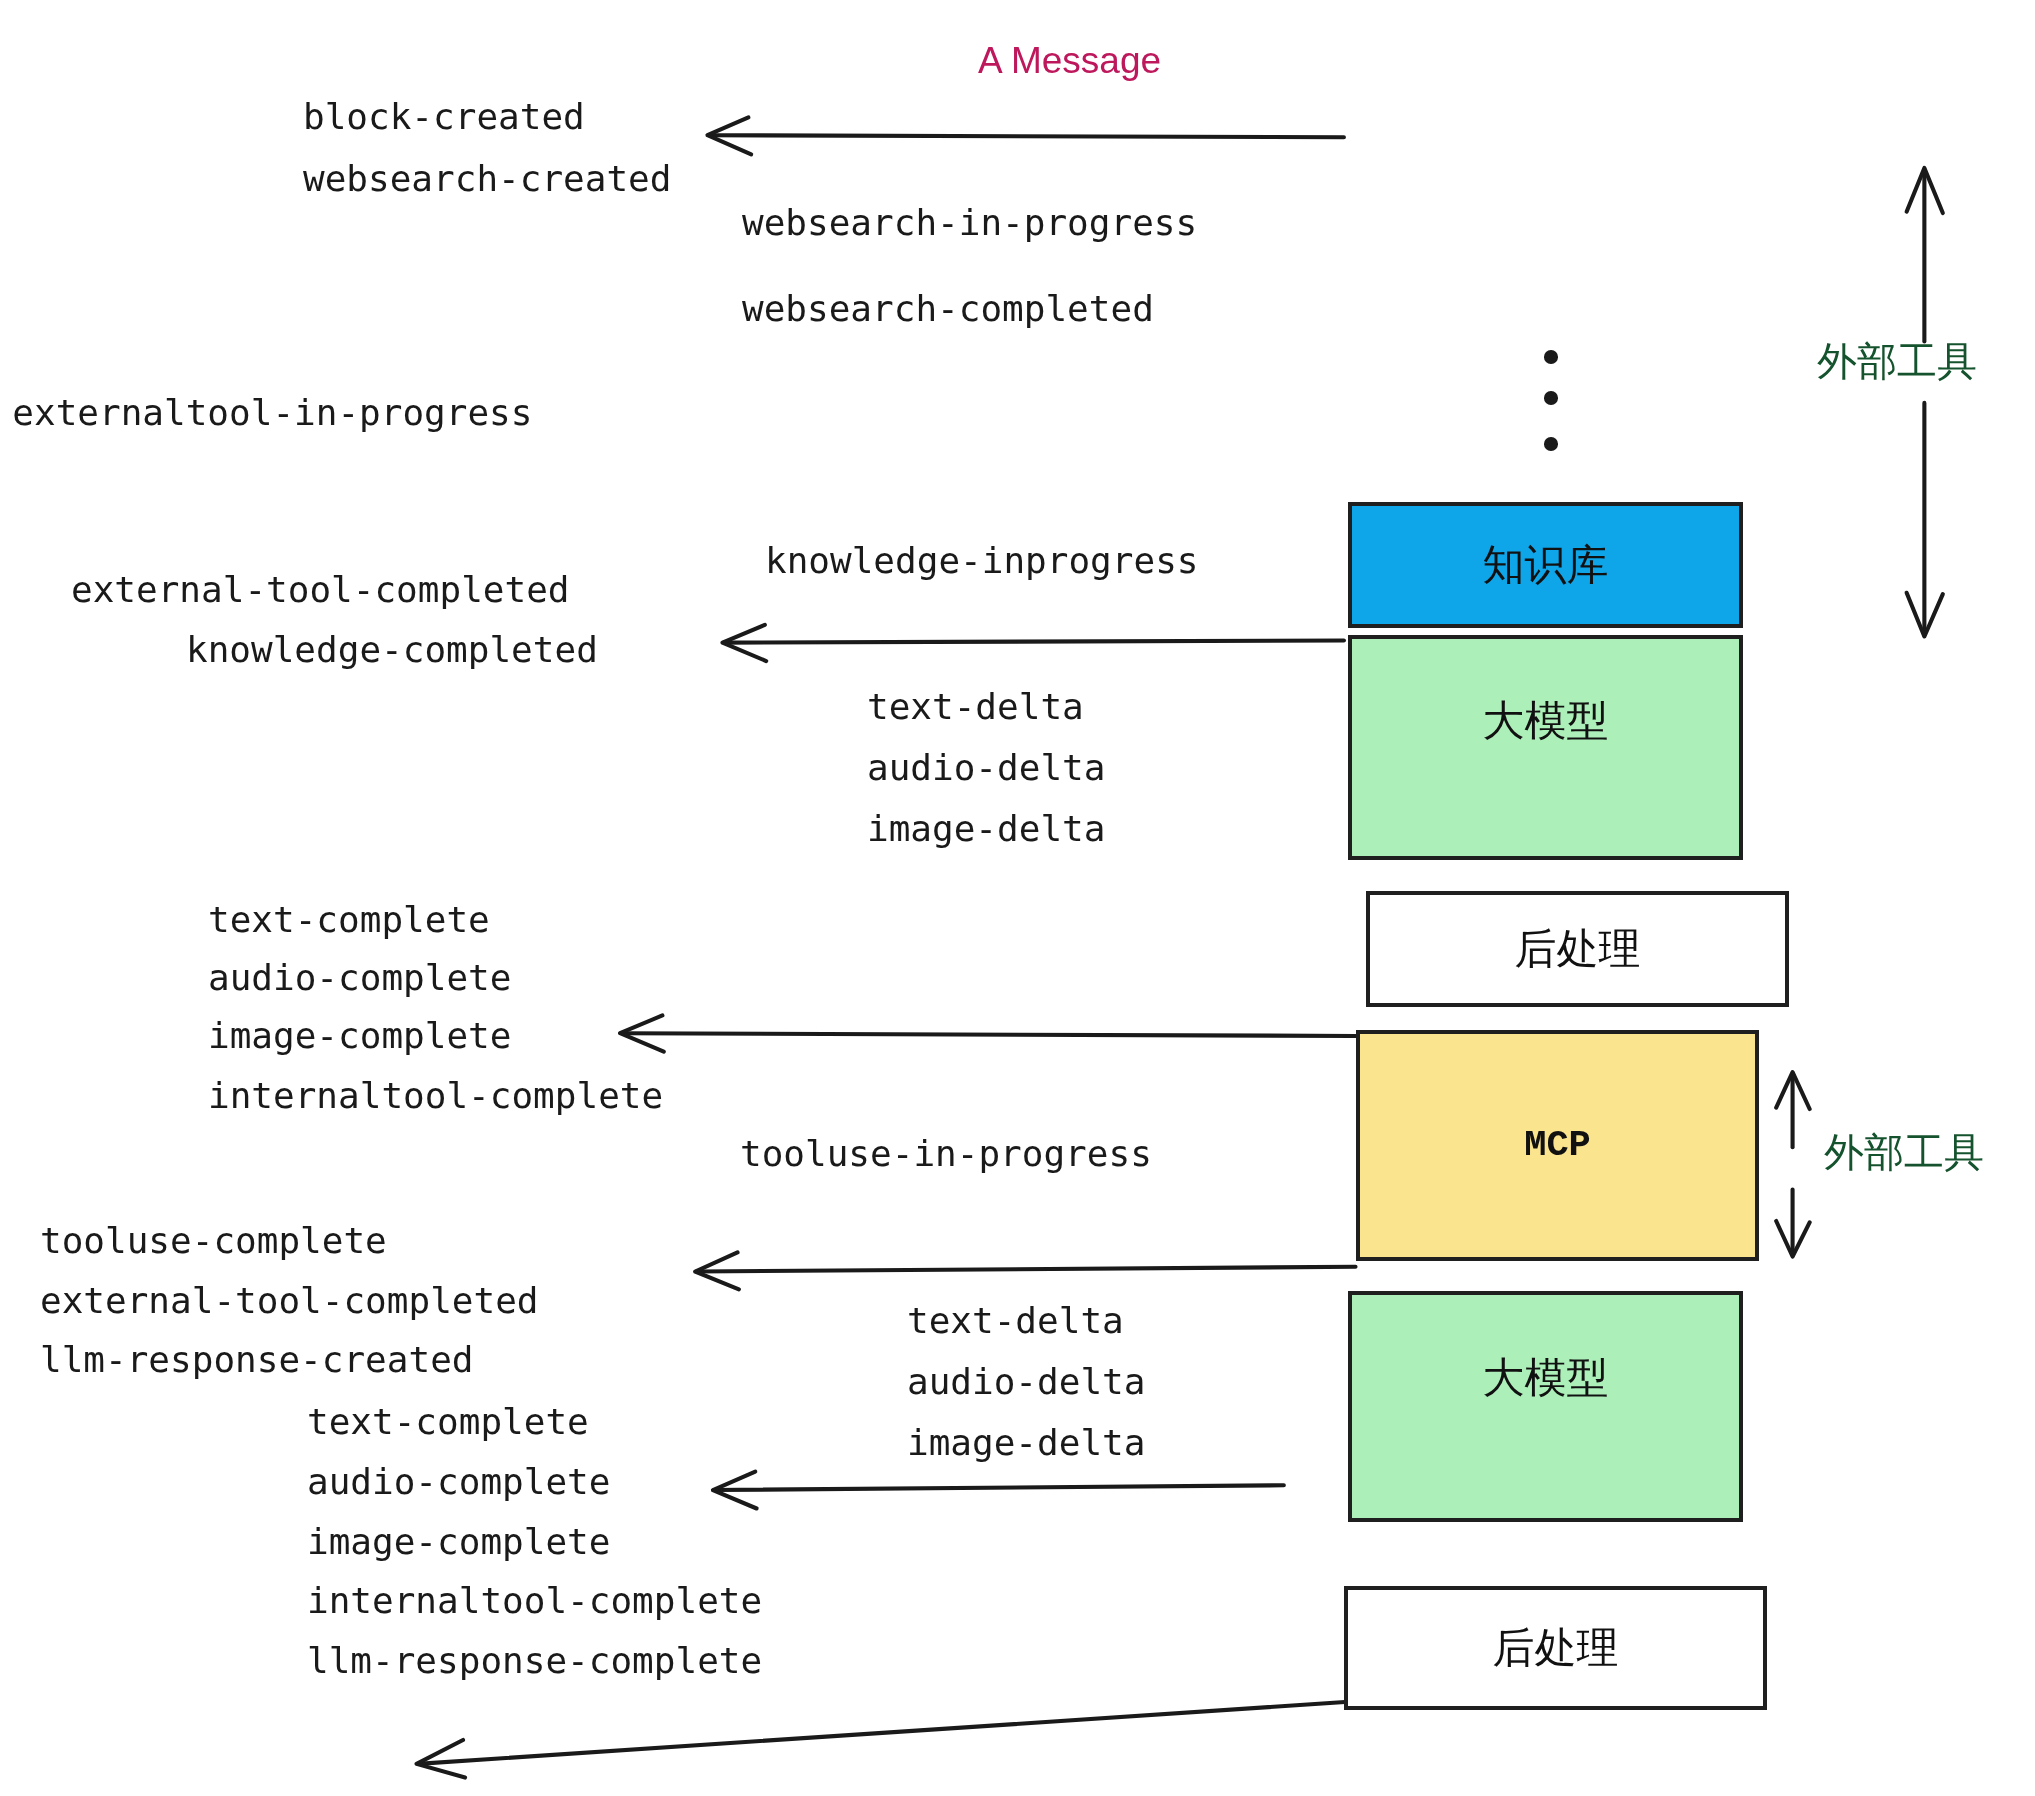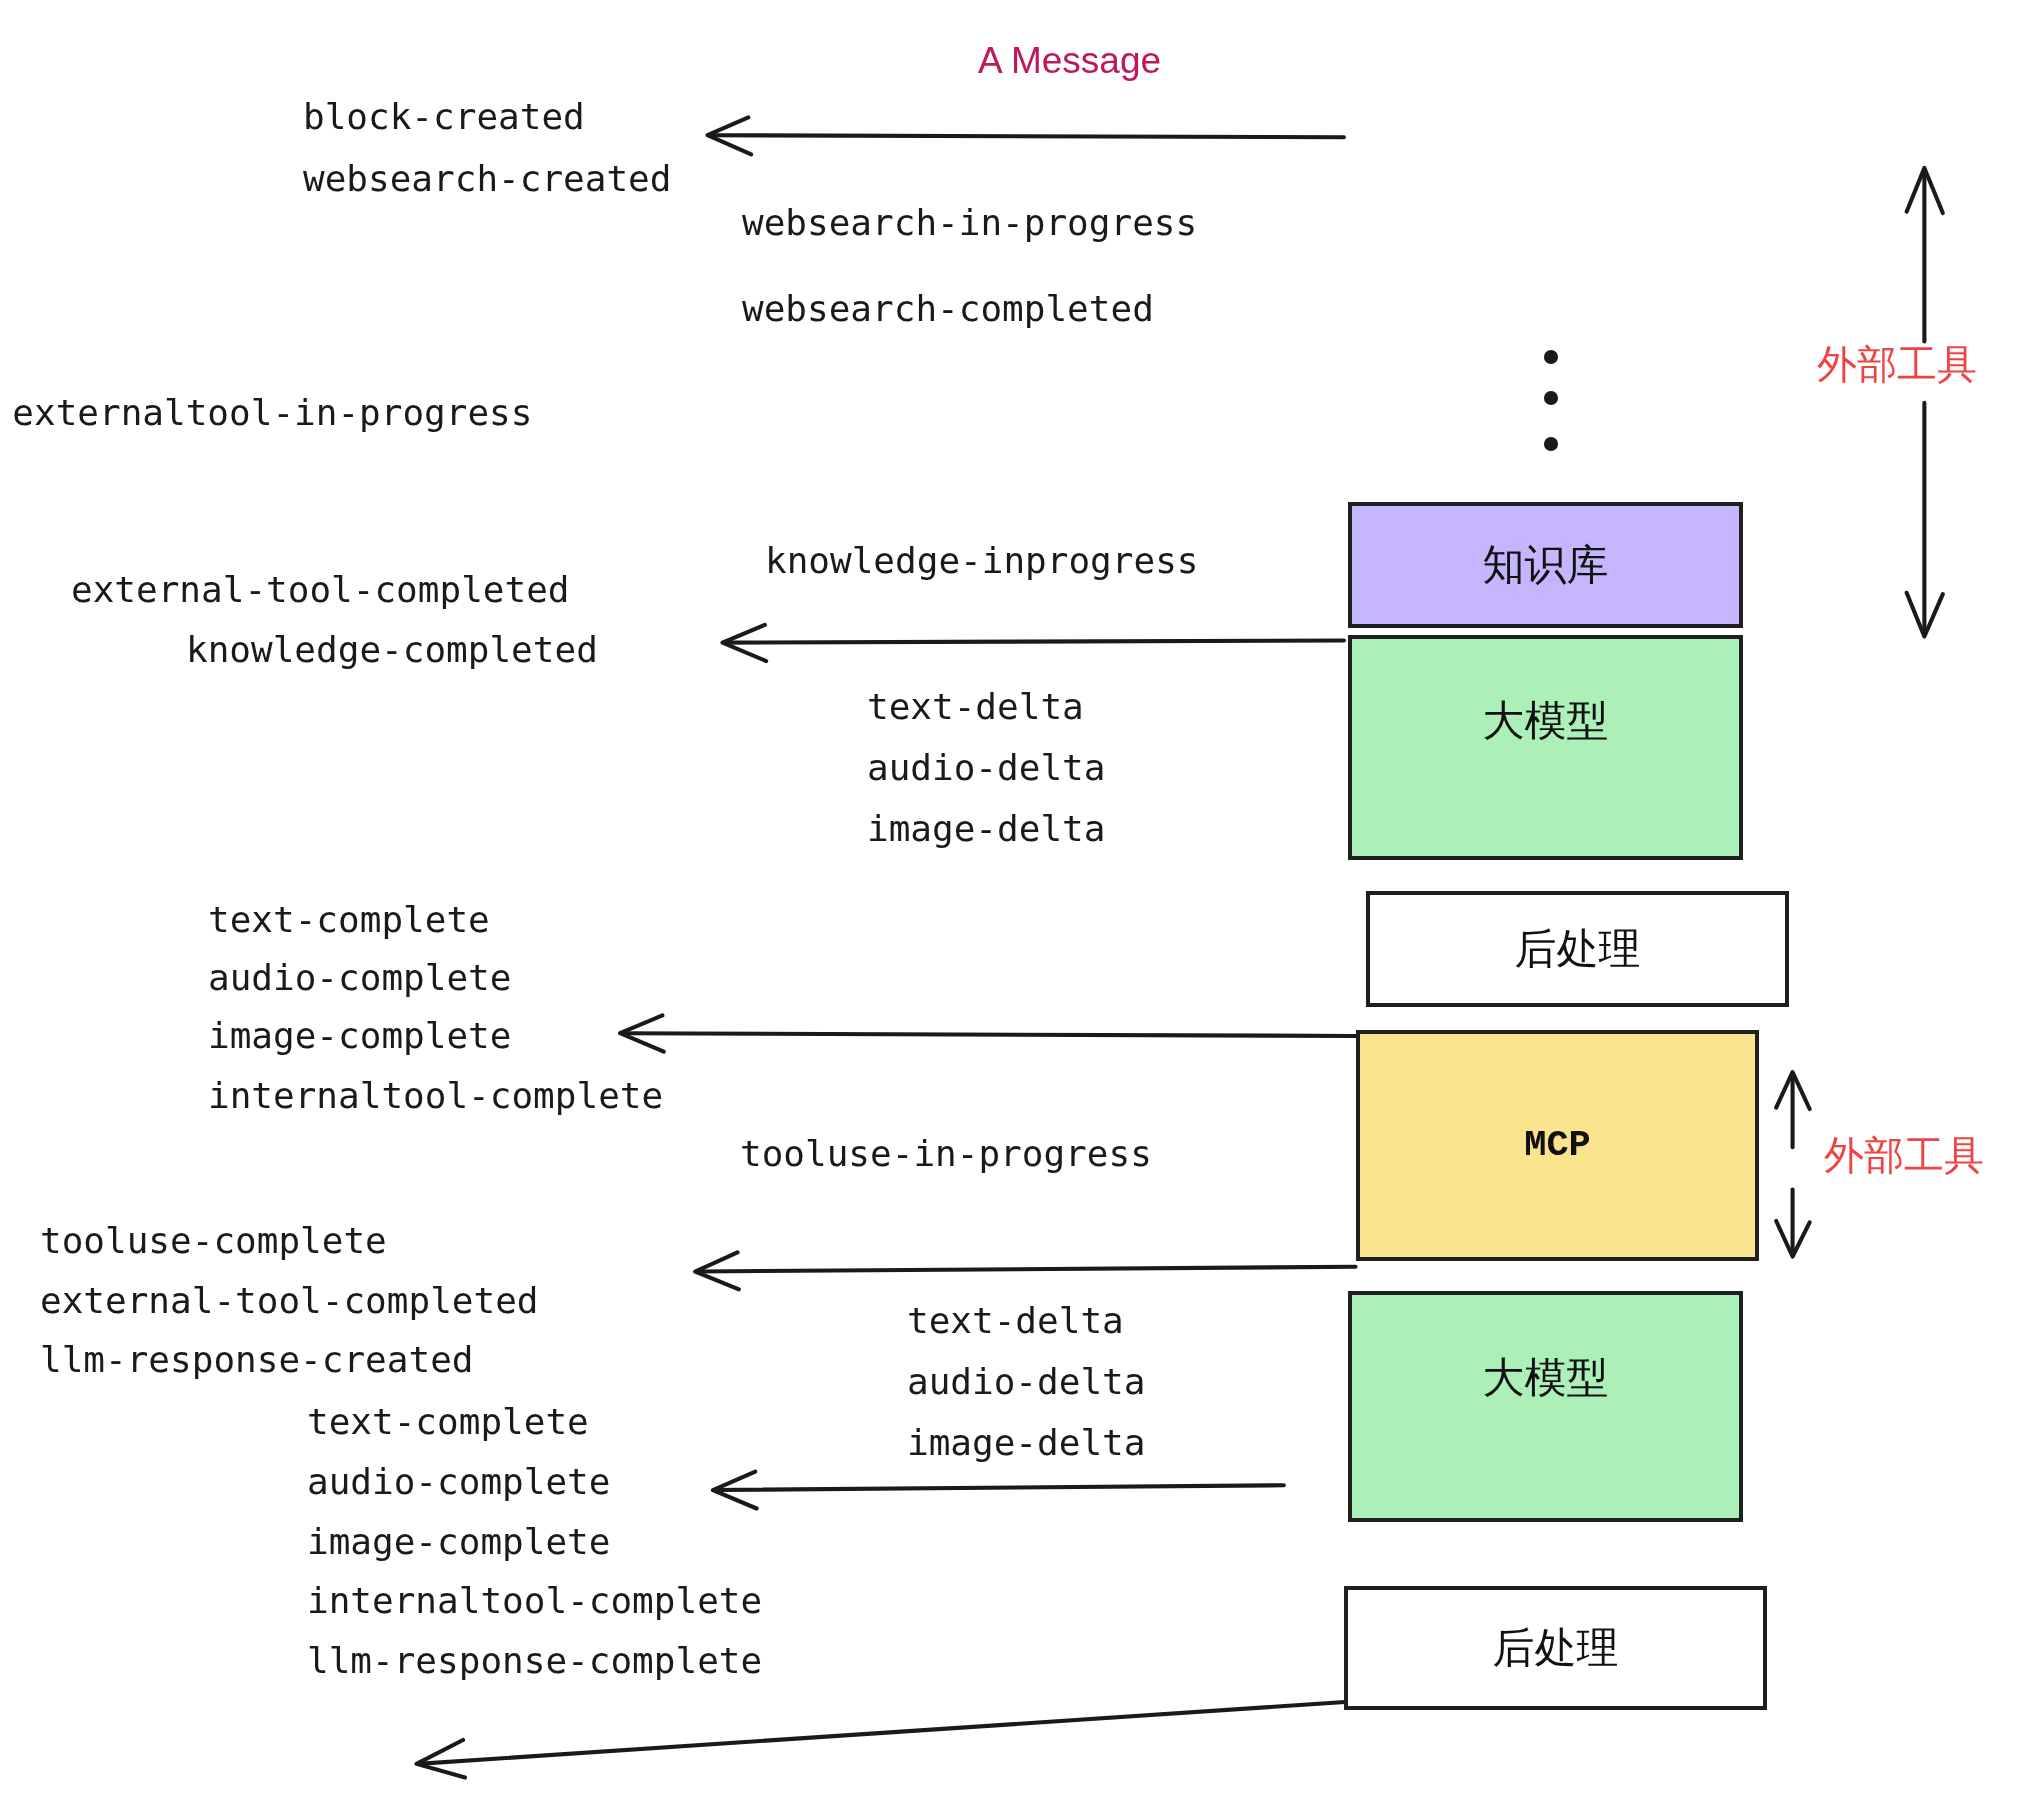--- a/index.html
+++ b/index.html
@@ -57,24 +57,24 @@
   }
   .dot {
     position: absolute;
     width: 13.7px;
     height: 13.7px;
     border-radius: 50%;
     background: #1a1a1a;
   }
   .sidelabel {
     position: absolute;
-    font-family: Liberation Serif, serif;
+    font-family: Liberation Mono, monospace;
     font-size: 40px;
     line-height: 1;
-    color: #ef4444;
+    color: #14532d;
     white-space: nowrap;
     text-align: center;
   }
   svg.overlay {
     position: absolute;
     left: 0;
     top: 0;
     width: 2035px;
     height: 1796px;
     pointer-events: none;
@@ -170,21 +170,21 @@
   <div class="evt" style="left:307px;  top:1583px;">internaltool-complete</div>
   <div class="evt" style="left:307px;  top:1643px;">llm-response-complete</div>
 
   <div class="evt" style="left:6.8px;   top:1796px;">block-complete</div>
 
 
   <div class="dot" style="left:1544px; top:350px;"></div>
   <div class="dot" style="left:1544px; top:391px;"></div>
   <div class="dot" style="left:1544px; top:437px;"></div>
 
-  <div class="node" style="left:1348px; top:502px;  width:395px; height:126px; background:#c4b5fd;">
+  <div class="node" style="left:1348px; top:502px;  width:395px; height:126px; background:#0ea5e9;">
     <span class="node-label">知识库</span>
   </div>
 
   <div class="node" style="left:1348px; top:635px;  width:395px; height:225px; background:#adefb9;">
     <span class="node-label" style="position:relative; top:-27px;">大模型</span>
   </div>
 
   <div class="node" style="left:1366px; top:891px; width:423px; height:116px; background:#ffffff;">
     <span class="node-label">后处理</span>
   </div>

